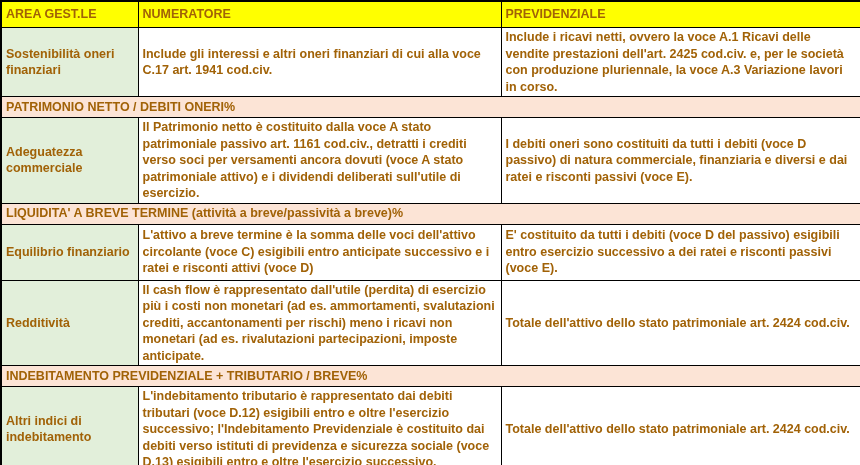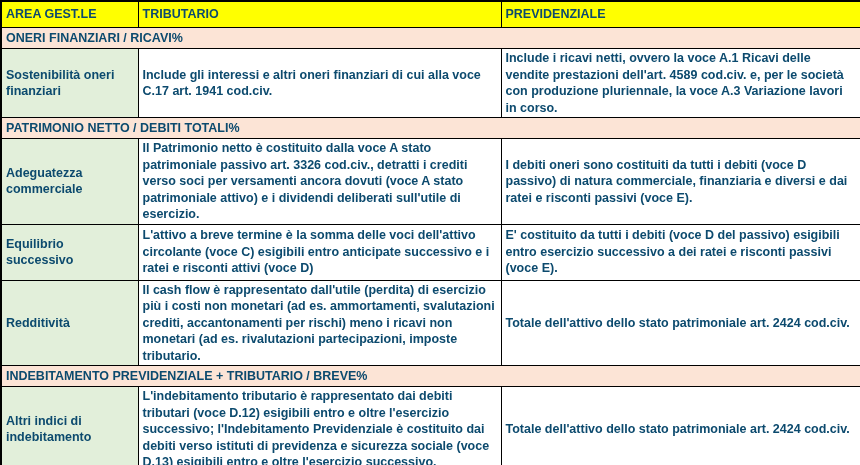--- a/index.html
+++ b/index.html
@@ -19,21 +19,21 @@
     height: 465px;
     border-collapse: collapse;
     table-layout: fixed;
     border: 2px solid #000000;
   }
   table.indicators td {
     border: 1.5px solid #000000;
     font-size: 12.5px;
     font-weight: bold;
     line-height: 1.32;
-    color: #0c4a6e;
+    color: #a16207;
     padding: 1px 4px 1px 4px;
     vertical-align: middle;
     overflow: hidden;
     word-wrap: break-word;
   }
   td.hdr {
     background: #ffff00;
     height: 23px;
     font-size: 12.5px;
   }
@@ -62,51 +62,51 @@
   <table class="indicators">
     <colgroup>
       <col style="width:137px">
       <col style="width:363px">
       <col style="width:360px">
     </colgroup>
 
     <tbody>
         <tr>
       <td class="hdr">AREA GEST.LE</td>
-      <td class="hdr">TRIBUTARIO</td>
+      <td class="hdr">NUMERATORE</td>
       <td class="hdr">PREVIDENZIALE</td>
     </tr>
 
-    <tr>
-      <td class="section" colspan="3">ONERI FINANZIARI / RICAVI%</td>
-    </tr>
     <tr class="r1">
       <td class="area">Sostenibilità oneri finanziari</td>
       <td class="numcell">Include gli interessi e altri oneri finanziari di cui alla voce C.17 art. 1941 cod.civ.</td>
-      <td class="dencell">Include i ricavi netti, ovvero la voce A.1 Ricavi delle vendite prestazioni dell'art. 4589 cod.civ. e, per le società con produzione pluriennale, la voce A.3 Variazione lavori in corso.</td>
+      <td class="dencell">Include i ricavi netti, ovvero la voce A.1 Ricavi delle vendite prestazioni dell'art. 2425 cod.civ. e, per le società con produzione pluriennale, la voce A.3 Variazione lavori in corso.</td>
     </tr>
 
     <tr>
-      <td class="section" colspan="3">PATRIMONIO NETTO / DEBITI TOTALI%</td>
+      <td class="section" colspan="3">PATRIMONIO NETTO / DEBITI ONERI%</td>
     </tr>
     <tr class="r2">
       <td class="area">Adeguatezza commerciale</td>
-      <td class="numcell">Il Patrimonio netto è costituito dalla voce A stato patrimoniale passivo art. 3326 cod.civ., detratti i crediti verso soci per versamenti ancora dovuti (voce A stato patrimoniale attivo) e i dividendi deliberati sull'utile di esercizio.</td>
+      <td class="numcell">Il Patrimonio netto è costituito dalla voce A stato patrimoniale passivo art. 1161 cod.civ., detratti i crediti verso soci per versamenti ancora dovuti (voce A stato patrimoniale attivo) e i dividendi deliberati sull'utile di esercizio.</td>
       <td class="dencell">I debiti oneri sono costituiti da tutti i debiti (voce D passivo) di natura commerciale, finanziaria e diversi e dai ratei e risconti passivi (voce E).</td>
     </tr>
 
+    <tr>
+      <td class="section" colspan="3">LIQUIDITA' A BREVE TERMINE (attività a breve/passività a breve)%</td>
+    </tr>
     <tr class="r3">
-      <td class="area">Equilibrio successivo</td>
+      <td class="area">Equilibrio finanziario</td>
       <td class="numcell">L'attivo a breve termine è la somma delle voci dell'attivo circolante (voce C) esigibili entro anticipate successivo e i ratei e risconti attivi (voce D)</td>
       <td class="dencell">E' costituito da tutti i debiti (voce D del passivo) esigibili entro esercizio successivo a dei ratei e risconti passivi (voce E).</td>
     </tr>
 
     <tr class="r4">
       <td class="area">Redditività</td>
-      <td class="numcell">Il cash flow è rappresentato dall'utile (perdita) di esercizio più i costi non monetari (ad es. ammortamenti, svalutazioni crediti, accantonamenti per rischi) meno i ricavi non monetari (ad es. rivalutazioni partecipazioni, imposte tributario.</td>
+      <td class="numcell">Il cash flow è rappresentato dall'utile (perdita) di esercizio più i costi non monetari (ad es. ammortamenti, svalutazioni crediti, accantonamenti per rischi) meno i ricavi non monetari (ad es. rivalutazioni partecipazioni, imposte anticipate.</td>
       <td class="dencell">Totale dell'attivo dello stato patrimoniale art. 2424 cod.civ.</td>
     </tr>
 
     <tr>
       <td class="section" colspan="3">INDEBITAMENTO PREVIDENZIALE + TRIBUTARIO / BREVE%</td>
     </tr>
     <tr class="r5">
       <td class="area">Altri indici di indebitamento</td>
       <td class="numcell">L'indebitamento tributario è rappresentato dai debiti tributari (voce D.12) esigibili entro e oltre l'esercizio successivo; l'Indebitamento Previdenziale è costituito dai debiti verso istituti di previdenza e sicurezza sociale (voce D.13) esigibili entro e oltre l'esercizio successivo.</td>
       <td class="dencell">Totale dell'attivo dello stato patrimoniale art. 2424 cod.civ.</td>

